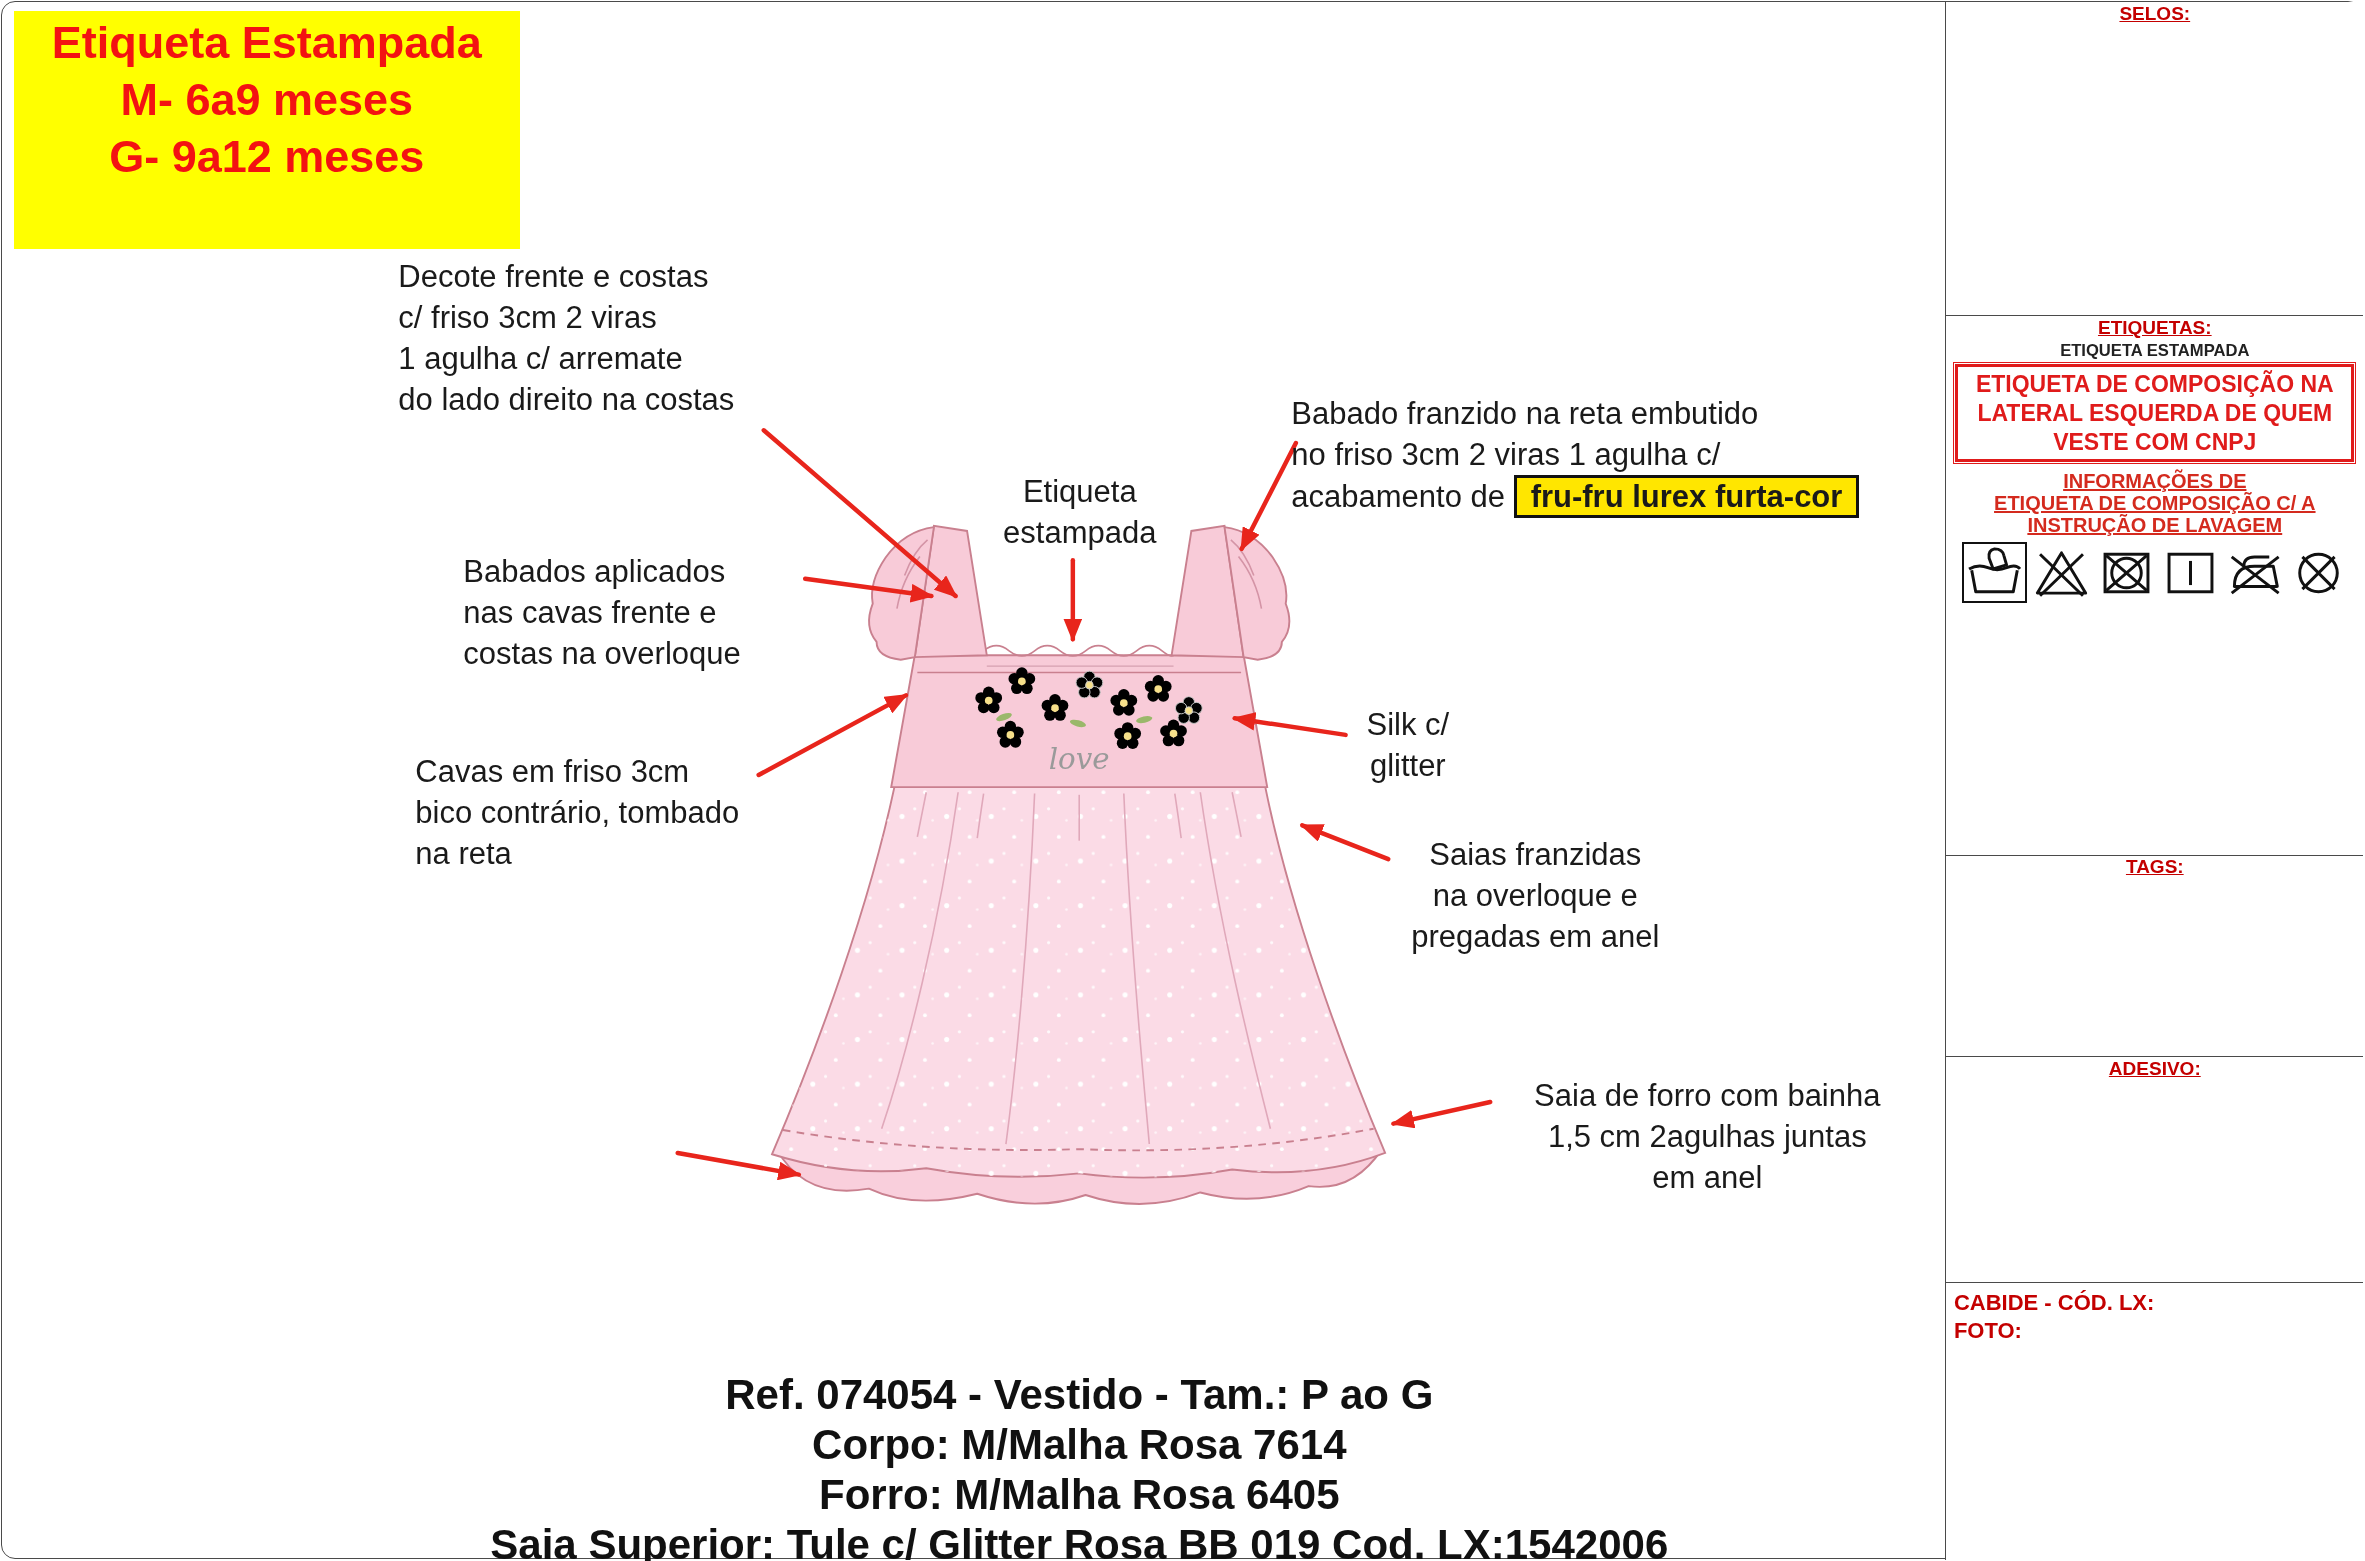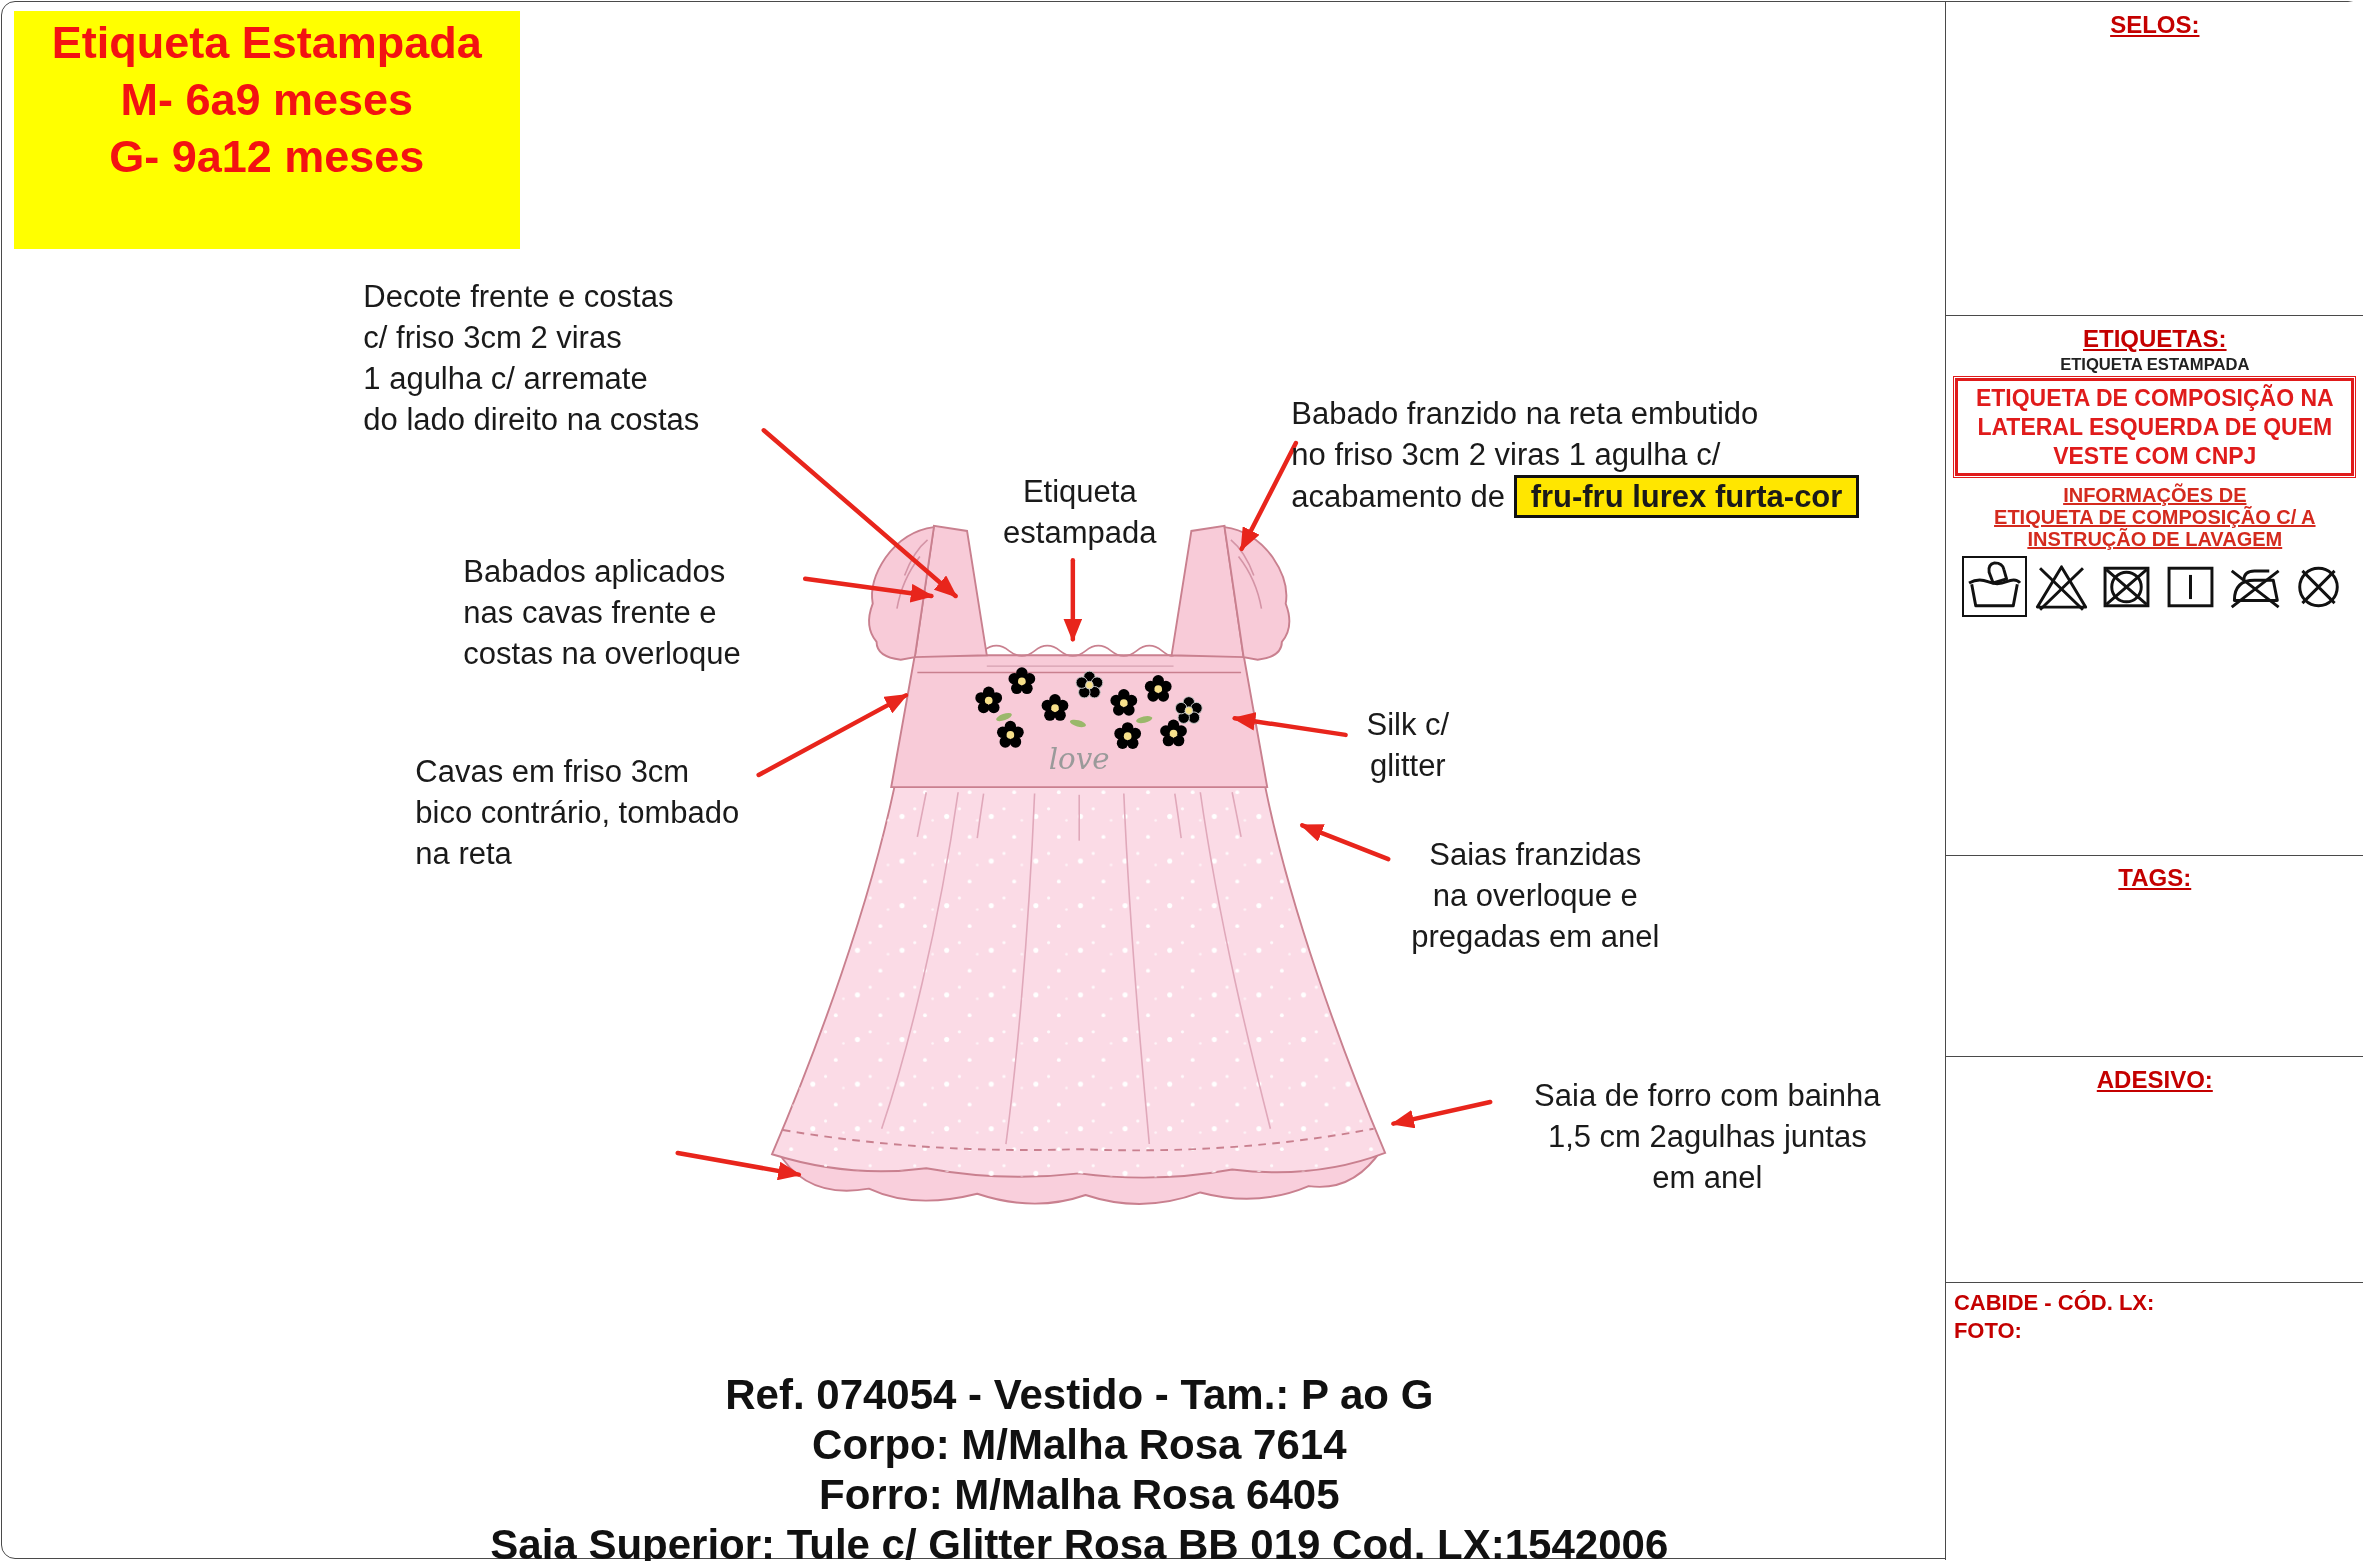--- a/index.html
+++ b/index.html
@@ -17,21 +17,21 @@
   .center{text-align:center;}
   .hl{background:#ffe600;border:3.2px solid #111;font-weight:bold;padding:0 14px;white-space:nowrap;display:inline-block;line-height:37px;}
 
   
   .footer{left:0;top:1368px;width:2154px;text-align:center;font-weight:bold;font-size:42px;line-height:50px;z-index:5;}
 
   
   .sidebar{left:1943px;top:0;width:418px;height:1558px;border-left:1.9px solid #4a4a4a;box-sizing:border-box;z-index:6;background:#fff;}
   .sec{position:absolute;left:0;width:100%;box-sizing:border-box;border-bottom:1.9px solid #4a4a4a;overflow:hidden;text-align:center;}
   .sec:last-child{border-bottom:none;}
-  .heading{color:#c40000;font-weight:bold;text-decoration:underline;font-size:24px;margin-top:9px;}
+  .heading{color:#c40000;font-weight:bold;text-decoration:underline;font-size:19px;margin-top:1px;}
   .subsmall{font-size:16.6px;font-weight:bold;color:#222;margin-top:1.3px;}
   .logo{position:relative;margin-top:9px;height:171px;color:#b9b9b9;}
   .logo .crown{margin-bottom:-11.5px;}
   .logo .little{font-family:"DejaVu Serif",serif;font-style:italic;font-size:23px;display:block;margin-bottom:-14px;}
   .logo .baby{font-family:"DejaVu Serif",serif;font-style:italic;font-weight:bold;font-size:61px;display:block;}
   .logo .sz{font-size:19px;}
   .logo .sz b{font-size:29px;}
   .logo .meas{font-size:16.6px;color:#c4c4c4;}
   .redbox{margin:3.8px 9px 0 9px;border:3.2px solid #e01b1b;outline:1.3px solid #e01b1b;outline-offset:1.3px;
           color:#e01b1b;font-weight:bold;font-size:23px;line-height:29px;white-space:pre-line;padding:2.5px 1.3px;}
@@ -135,21 +135,21 @@
       <line x1="2335" y1="1726" x2="2183" y2="1760"></line>
     </g>
   </svg>
 
   <div class="abs sizebox">
     <div>Etiqueta Estampada</div>
     <div>M- 6a9 meses</div>
     <div>G- 9a12 meses</div>
   </div>
 
-  <div class="abs ann" style="left:361px;top:254px;margin-top:20px;">Decote frente e costas
+  <div class="abs ann" style="left:396px;top:254px;">Decote frente e costas
 c/ friso 3cm 2 viras
 1 agulha c/ arremate
 do lado direito na costas</div>
   <div class="abs ann center" style="left:969px;top:469px;width:217px;">Etiqueta
 estampada</div>
   <div class="abs ann" style="left:1289px;top:391px;width:790px;"><span>Babado franzido na reta embutido
 no friso 3cm 2 viras 1 agulha c/
 acabamento de </span><span class="hl">fru-fru lurex furta-cor</span></div>
   <div class="abs ann" style="left:461px;top:549px;">Babados aplicados
 nas cavas frente e

